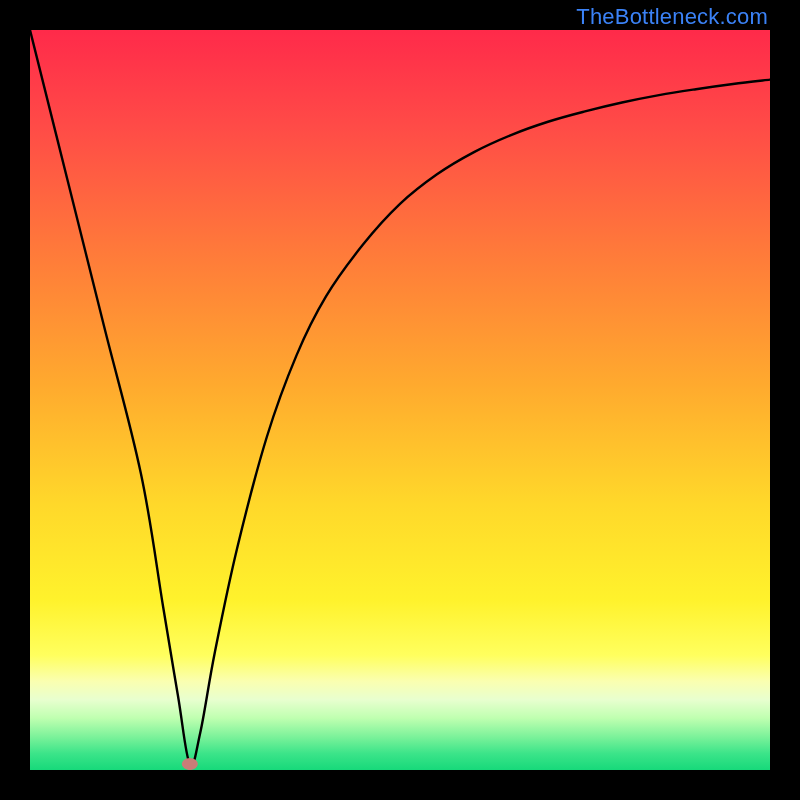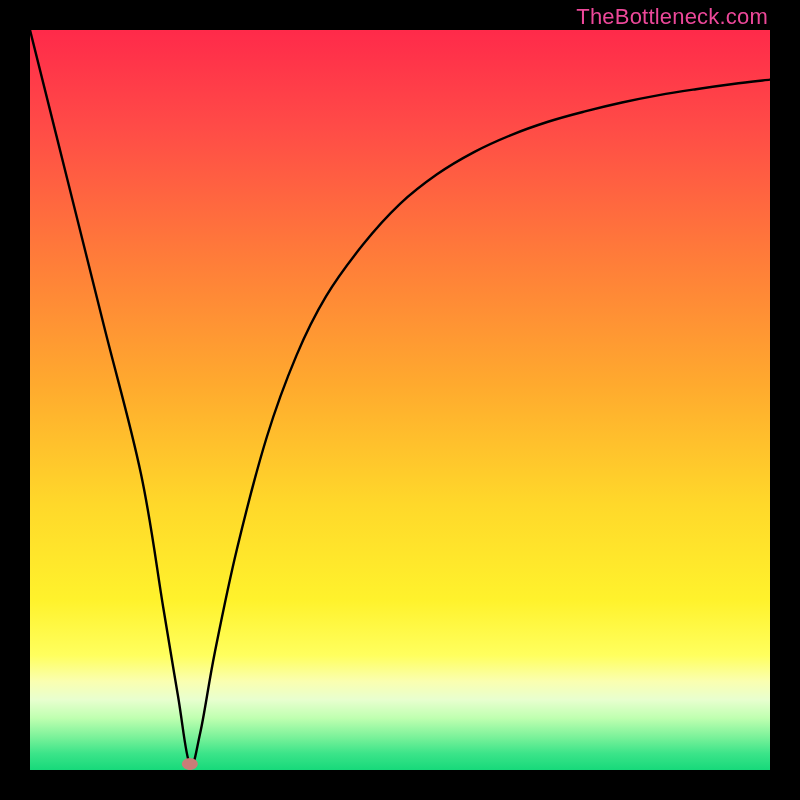--- a/index.html
+++ b/index.html
@@ -26,21 +26,21 @@
     overflow: hidden;
   }
   .gradient-bg {
     position: absolute;
     left: 0; top: 0; right: 0; bottom: 0;
   }
   .watermark {
     position: absolute;
     top: 4px;
     right: 32px;
-    color: #ec4899;
+    color: #3b82f6;
     font-size: 22px;
     font-weight: 500;
     letter-spacing: 0.2px;
     user-select: none;
   }
   .curve-svg {
     position: absolute;
     left: 0; top: 0;
     width: 100%;
     height: 100%;

